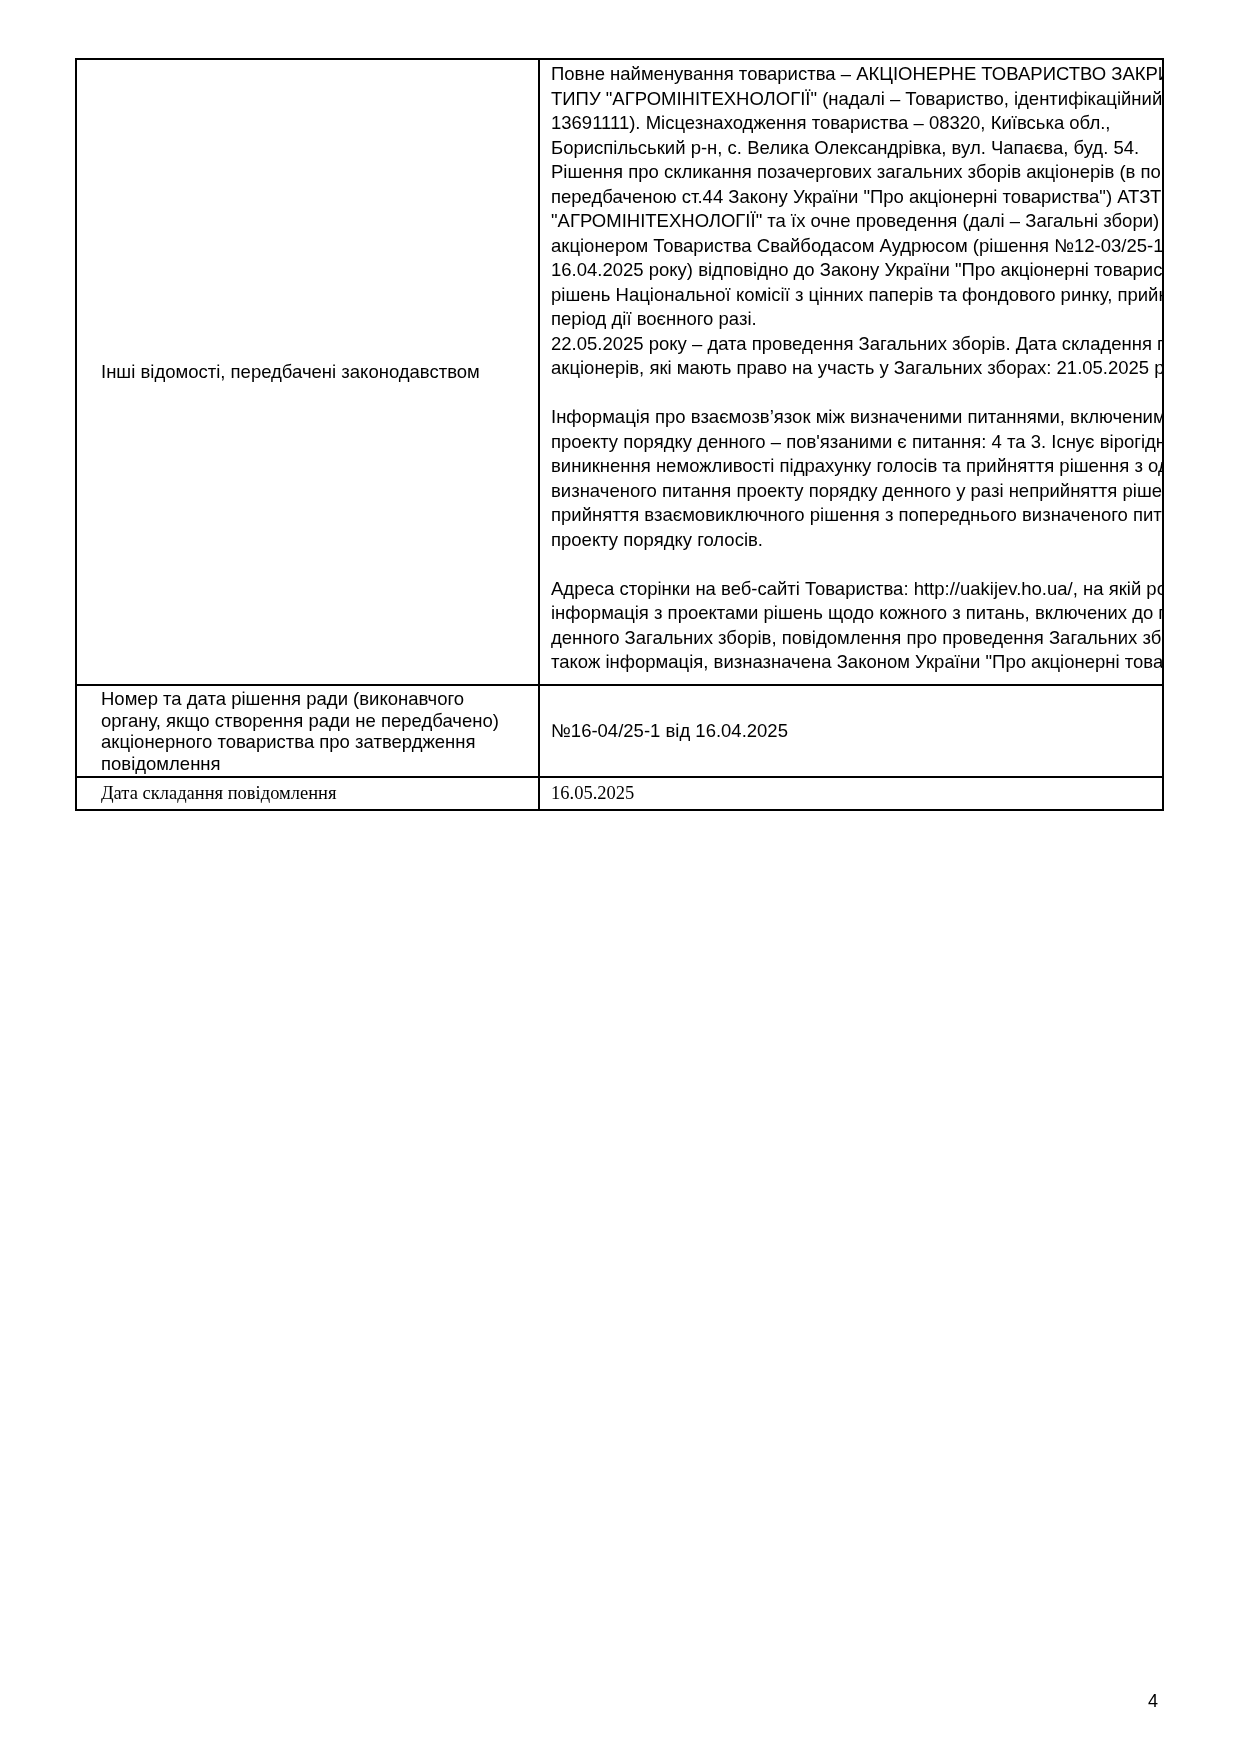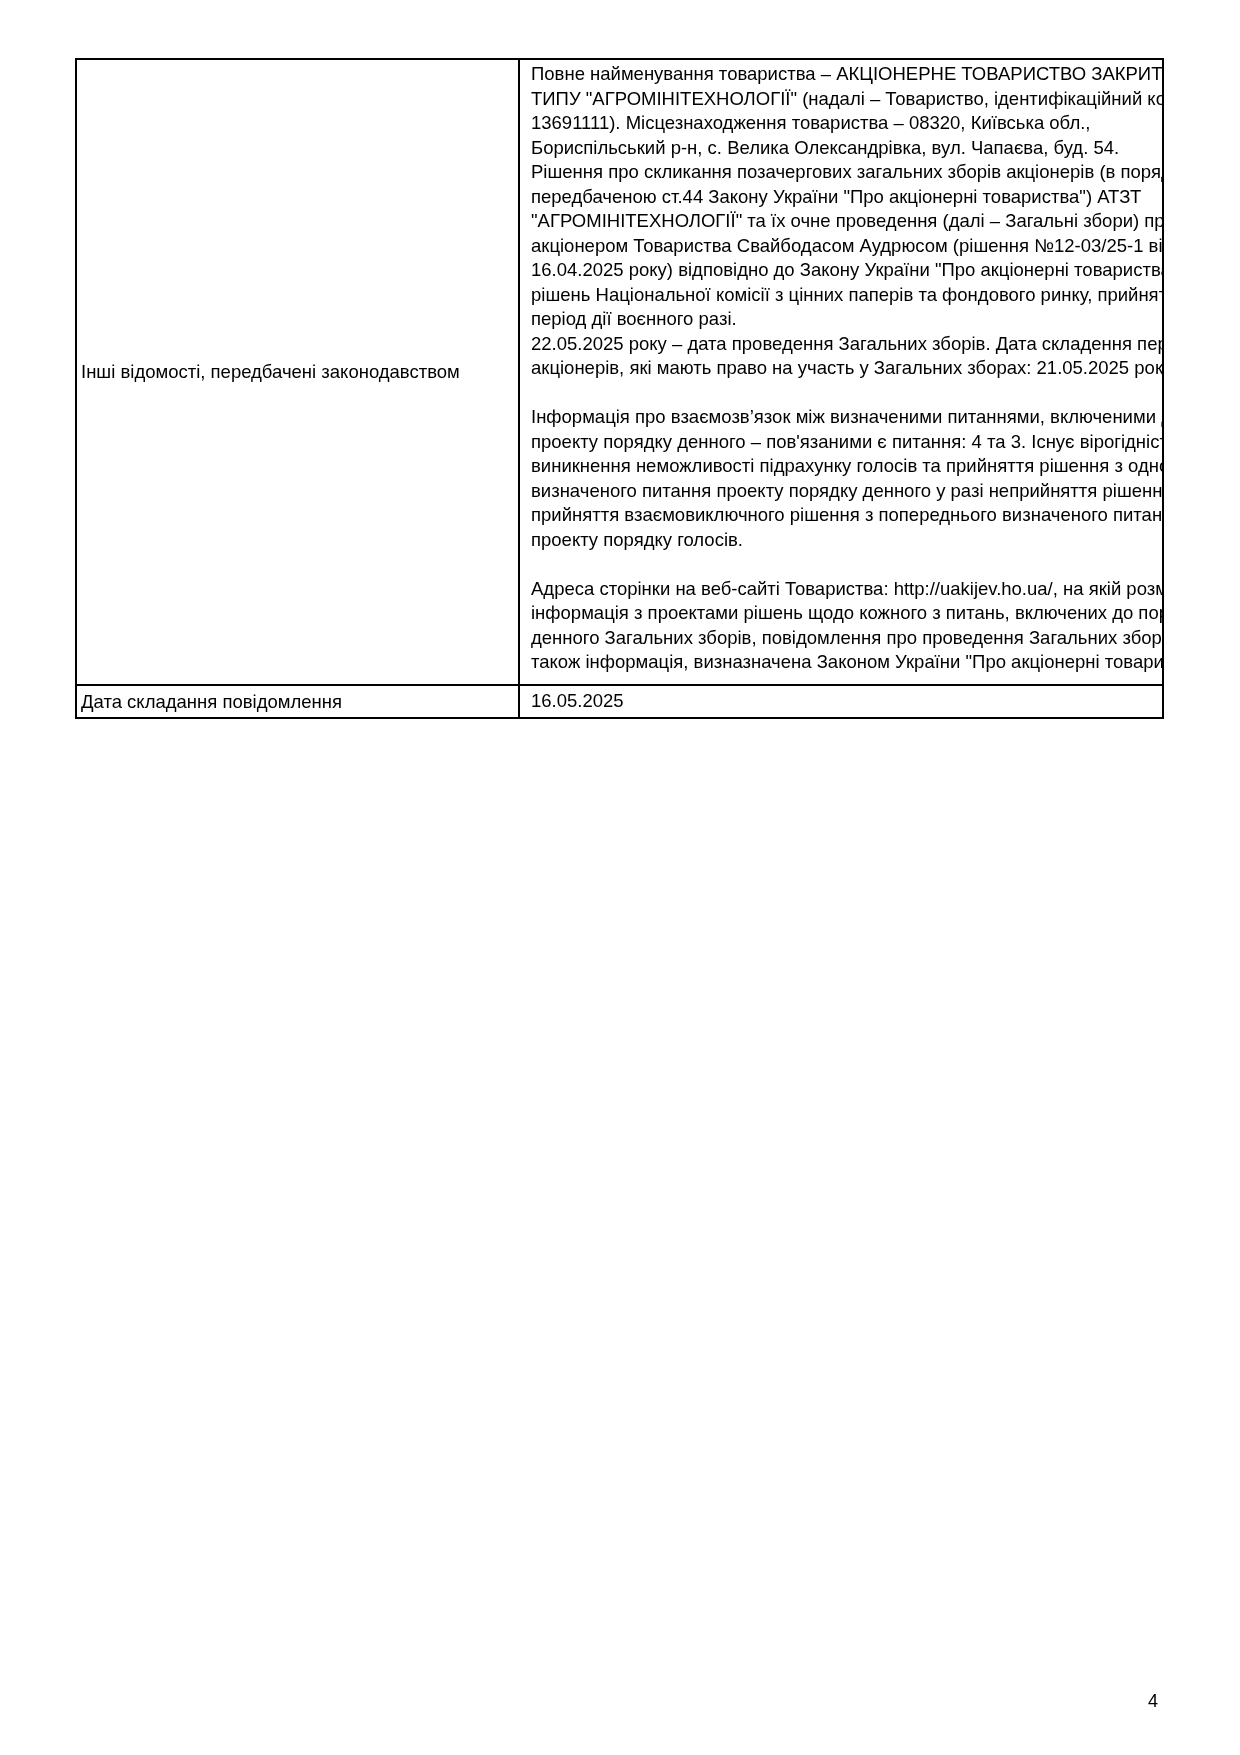--- a/index.html
+++ b/index.html
@@ -21,40 +21,40 @@
     table-layout: fixed;
   }
   td {
     border: 2px solid #000000;
     font-size: 18.5px;
     color: #000000;
     overflow: hidden;
   }
   td.label-cell {
     width: 413px;
-    padding: 2px 24px 2px 4px;
+    padding: 2px 24px 2px 24px;
   }
   td.value-cell {
     padding: 2px 6px 2px 11px;
   }
   .line {
     line-height: 24.5px;
     white-space: nowrap;
   }
   .label-cell .line {
     line-height: 21.5px;
     white-space: normal;
   }
   tr.row-other-info td { height: 620px; }
   tr.row-other-info td.label-cell { vertical-align: middle; }
   tr.row-other-info td.value-cell { vertical-align: top; }
   tr.row-decision td { height: 85px; }
   tr.row-decision td.label-cell { vertical-align: top; }
   tr.row-decision td.value-cell { vertical-align: middle; }
-  tr.row-date td { height: 27px; vertical-align: middle; }
+  tr.row-date td { height: 27px; vertical-align: middle; font-family: Liberation Serif, serif; }
   .page-number {
     position: absolute;
     left: 1148px;
     top: 1690px;
     font-size: 18px;
     line-height: 22px;
     color: #000000;
   }
 </style>
 </head>
@@ -89,20 +89,31 @@
             <div class="line">визначеного питання проекту порядку денного у разі неприйняття рішення або</div>
             <div class="line">прийняття взаємовиключного рішення з попереднього визначеного питання</div>
             <div class="line">проекту порядку голосів.</div>
             <div class="line">&nbsp;</div>
             <div class="line">Адреса сторінки на веб-сайті Товариства: http://uakijev.ho.ua/, на якій розміщена</div>
             <div class="line">інформація з проектами рішень щодо кожного з питань, включених до порядку</div>
             <div class="line">денного Загальних зборів, повідомлення про проведення Загальних зборів, а</div>
             <div class="line">також інформація, визназначена Законом України "Про акціонерні товариства".</div>
           </td>
       </tr>
+      <tr class="row-decision">
+        <td class="label-cell">
+            <div class="line">Номер та дата рішення ради (виконавчого</div>
+            <div class="line">органу, якщо створення ради не передбачено)</div>
+            <div class="line">акціонерного товариства про затвердження</div>
+            <div class="line">повідомлення</div>
+          </td>
+        <td class="value-cell">
+            <div class="line">№16-04/25-1 від 16.04.2025</div>
+          </td>
+      </tr>
       <tr class="row-date">
         <td class="label-cell">
             <div class="line">Дата складання повідомлення</div>
           </td>
         <td class="value-cell">
             <div class="line">16.05.2025</div>
           </td>
       </tr>
     </tbody>
   </table>

